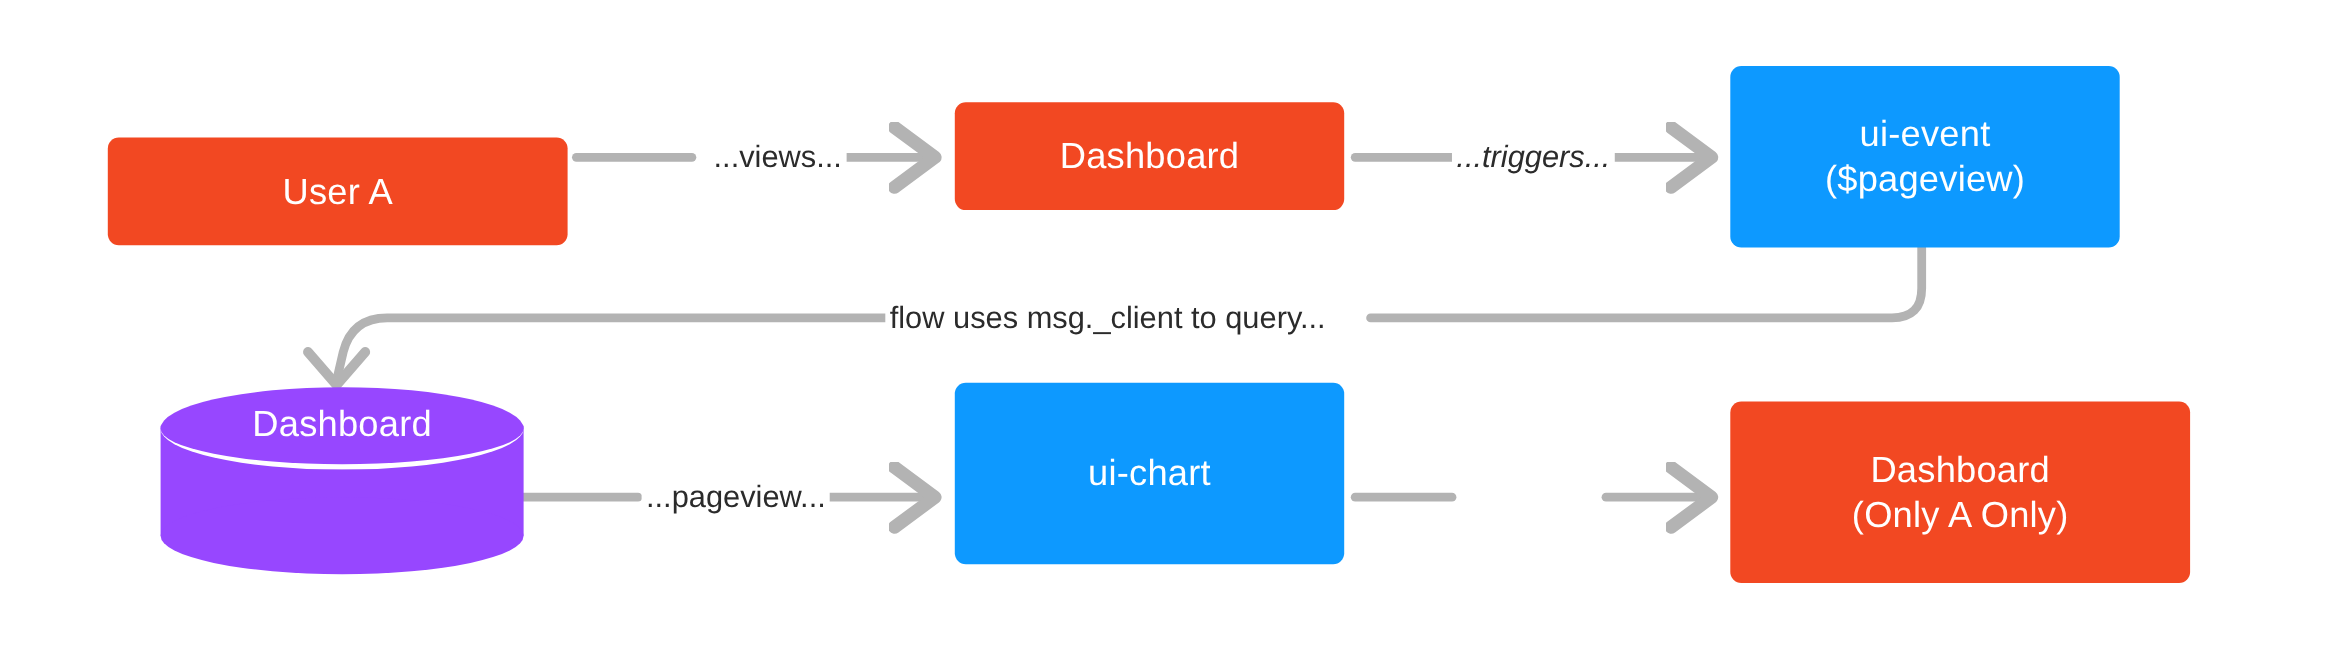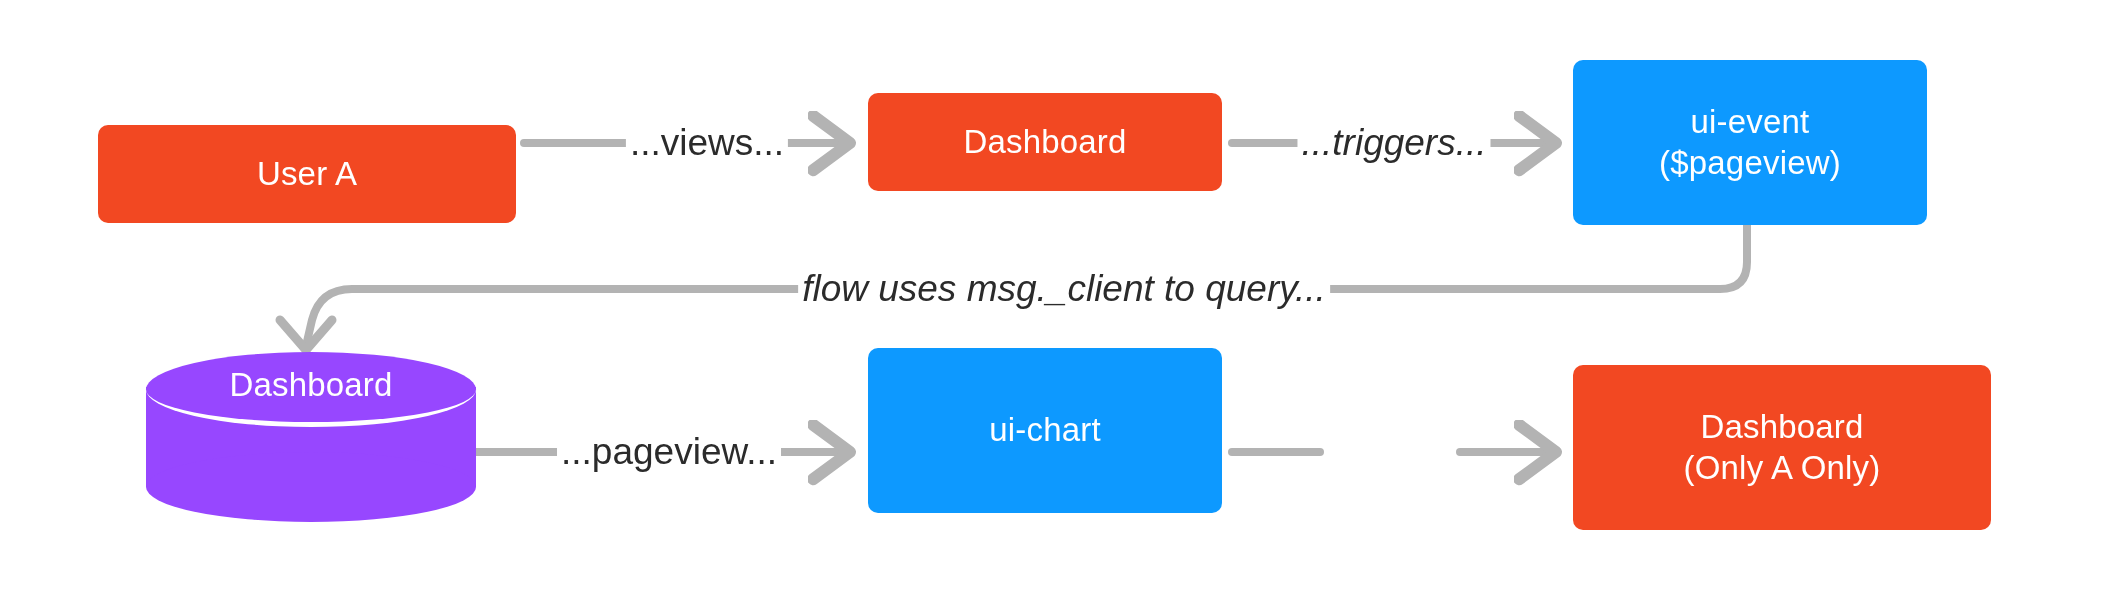--- a/index.html
+++ b/index.html
@@ -79,21 +79,21 @@
     font-size: 33px;
     letter-spacing: 0.2px;
     z-index: 5;
     white-space: nowrap;
   }
 
   
   .edge-label {
     position: absolute;
     color: #2b2b2b;
-    font-size: 37px;
+    font-size: 28px;
     white-space: nowrap;
     text-align: left;
     transform: translate(-50%, -50%);
     background: #ffffff;
     padding: 0 4px;
   }
   svg.edges {
     position: absolute;
     left: 0;
     top: 0;
@@ -138,21 +138,21 @@
     <g>
       <line x1="1232" y1="452" x2="1320" y2="452" stroke="#b3b3b3" stroke-width="8" stroke-linecap="round"></line>
       <line x1="1460" y1="452" x2="1556" y2="452" stroke="#b3b3b3" stroke-width="8" stroke-linecap="round" marker-end="url(#arrowhead)"></line>
     </g>
   </svg>
 
   <div class="edge-label" style="left:707px; top:143px;">...views...</div>
 
   <div class="edge-label" style="left:1394px; top:143px;font-style:italic;">...triggers...</div>
 
-  <div class="edge-label" style="left:1064px; top:289px;font-style:italic;">flow uses msg._client to query...</div>
+  <div class="edge-label" style="left:1007px; top:289px;">flow uses msg._client to query...</div>
 
   <div class="edge-label" style="left:669px; top:452px;">...pageview...</div>
 
 
   <div class="node node-orange" style="left:98px; top:93px; width:418px; height:98px;margin-top:32px;">
     <span>User A</span>
   </div>
 
   <div class="node node-orange" style="left:868px; top:93px; width:354px; height:98px;">
     <span>Dashboard</span>

